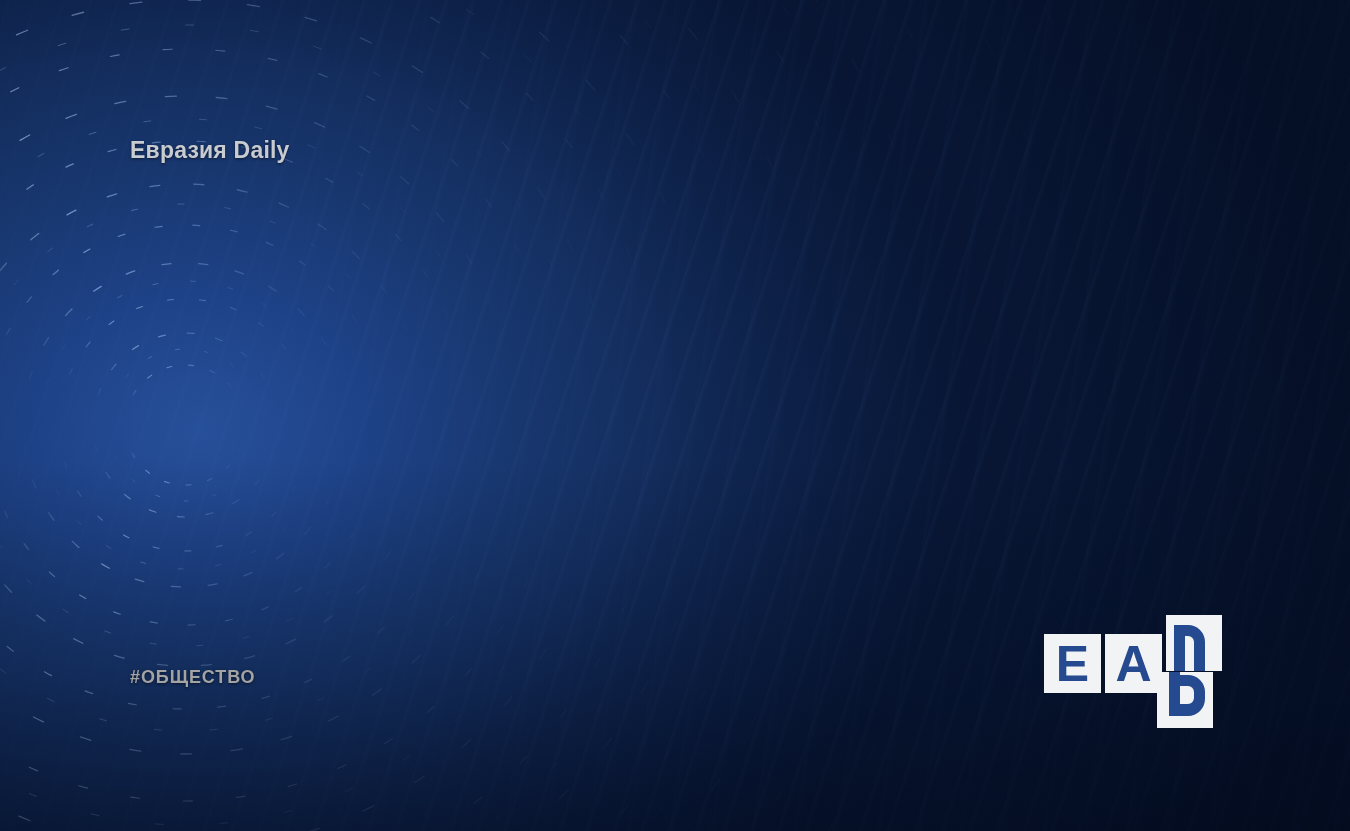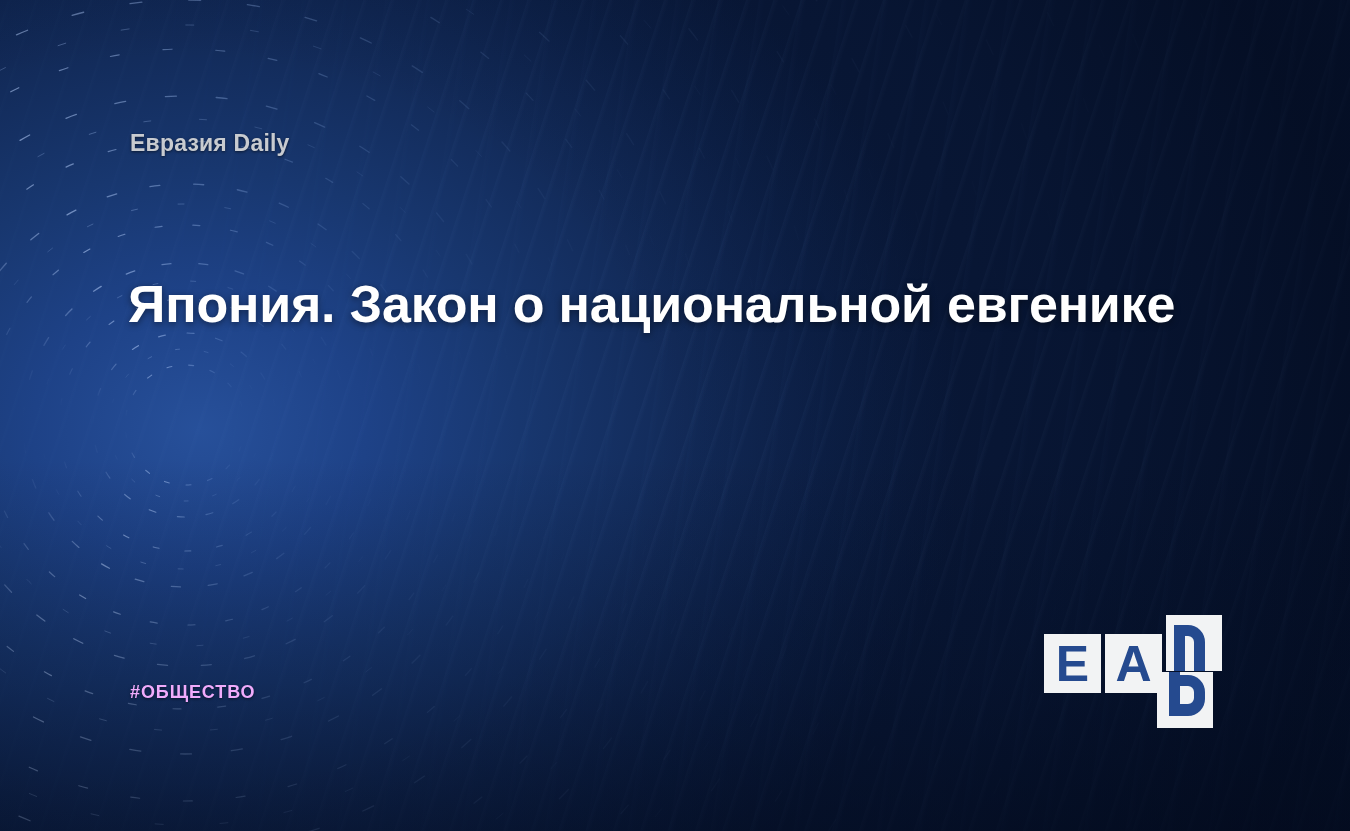--- a/index.html
+++ b/index.html
@@ -87,21 +87,21 @@
 
   
   .content {
     position: absolute;
     inset: 0;
   }
 
   #brand {
     position: absolute;
     left: 130px;
-    top: 130px;
+    top: 137px;
     font-size: 23px;
     font-weight: bold;
     letter-spacing: 0.2px;
     color: #c8cbd0;
     text-shadow: 0 1px 3px rgba(0,0,0,0.55);
     white-space: nowrap;
   }
 
   #headline {
     position: absolute;
@@ -113,25 +113,25 @@
     line-height: 76px;
     font-weight: bold;
     color: #ffffff;
     letter-spacing: -0.2px;
     text-shadow: 0 2px 7px rgba(0,0,0,0.45);
   }
 
   #tag {
     position: absolute;
     left: 130px;
-    top: 682px;
+    top: 667px;
     font-size: 18px;
     font-weight: bold;
     letter-spacing: 0.9px;
-    color: #f0abfc;
+    color: #a3a3a3;
     text-shadow: 0 1px 3px rgba(0,0,0,0.55);
     white-space: nowrap;
   }
 
   
   #ead-logo {
     position: absolute;
     left: 1044px;
     top: 615px;
     width: 178px;
@@ -223,21 +223,20 @@
   <div class="bg-layer bg-streaks"></div>
   <div class="bg-layer bg-streaks2"></div>
   <div class="bg-layer bg-vignette"></div>
   <div class="bg-layer bg-bottom-dark"></div>
 
   <div class="content">
 
     <div id="brand">Евразия Daily</div>
 
     <h1 id="headline">
-      <span>Япония. Закон о национальной евгенике</span>
       <br>
     </h1>
 
     <div id="tag">#ОБЩЕСТВО</div>
 
     <div id="ead-logo">
       <div class="logo-tile" id="tile-e">
         <span class="glyph">E</span>
       </div>
       <div class="logo-tile" id="tile-a">

